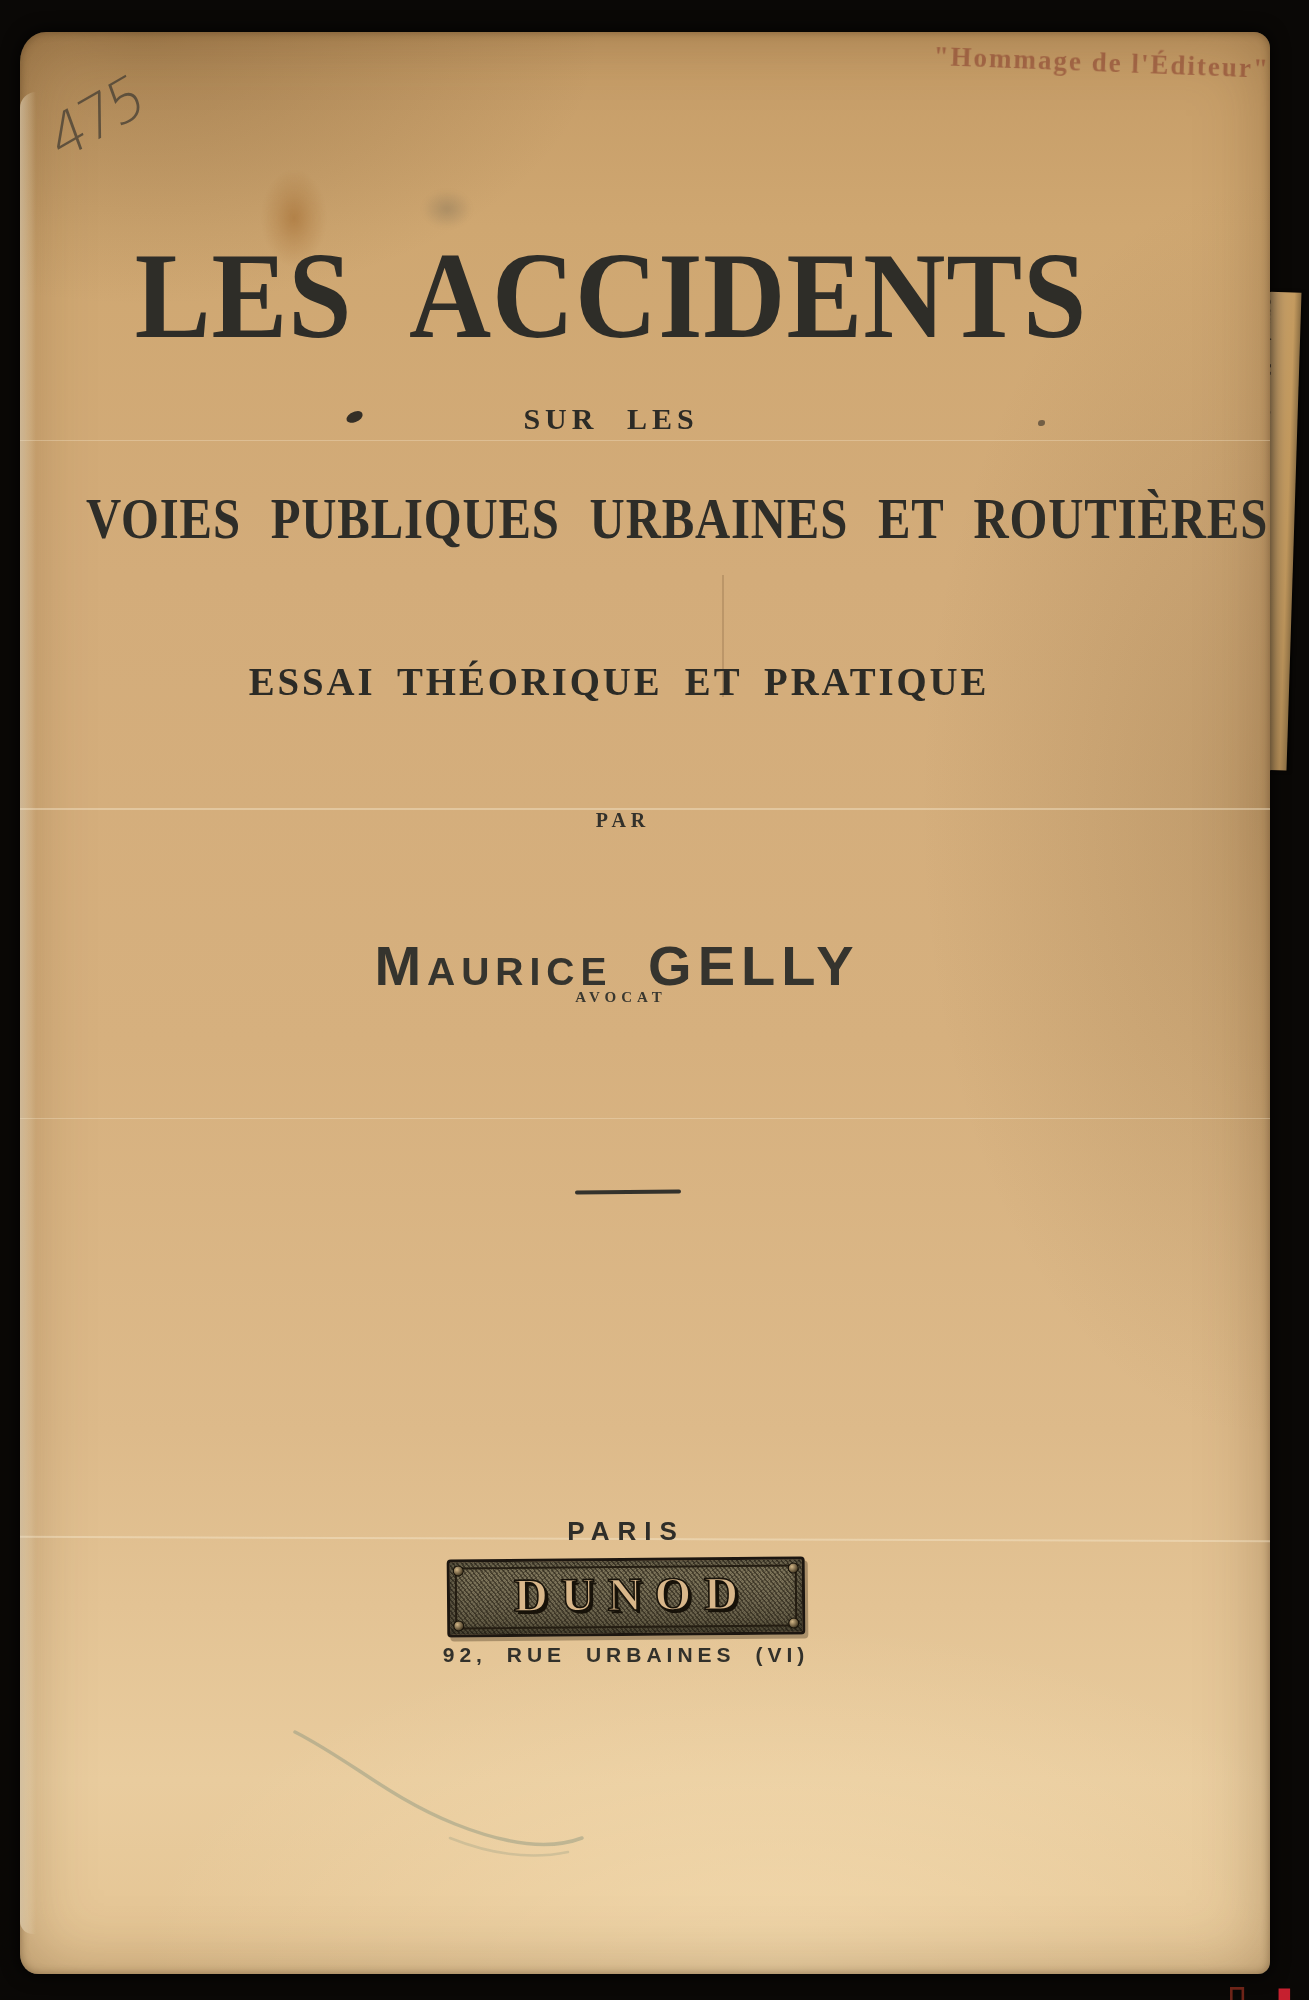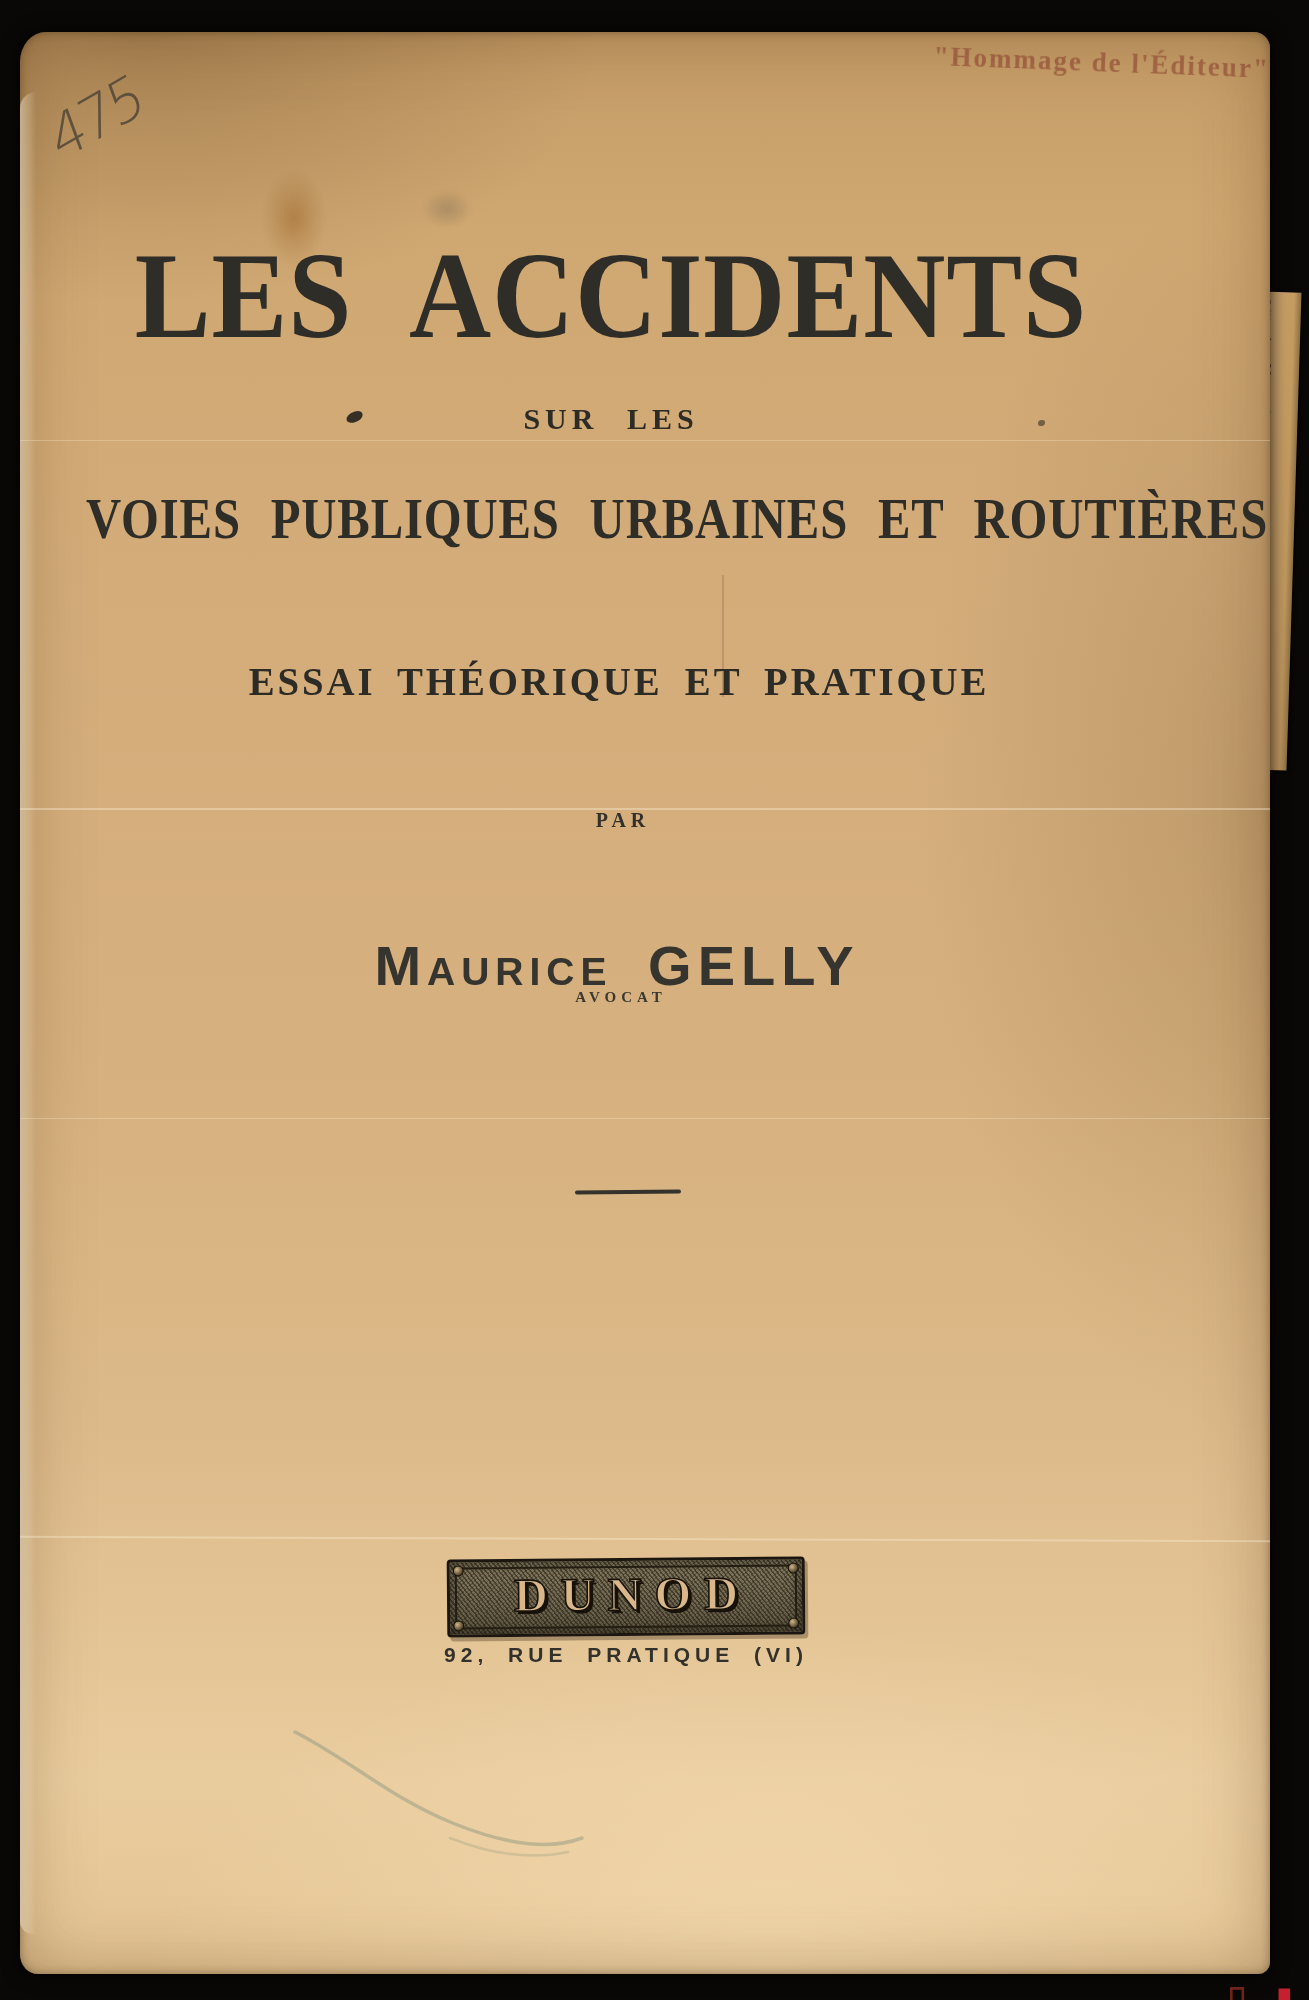--- a/index.html
+++ b/index.html
@@ -224,29 +224,30 @@
   <div class="cline title">LES ACCIDENTS</div>
   <div class="cline sur-les">SUR LES</div>
   <div class="cline subtitle">VOIES PUBLIQUES URBAINES ET ROUTIÈRES</div>
   <div class="cline essai">ESSAI THÉORIQUE ET PRATIQUE</div>
   <div class="cline par">PAR</div>
   <div class="cline author">Maurice GELLY</div>
   <div class="cline avocat">AVOCAT</div>
 
   <div class="mid-rule"></div>
 
+  <div class="cline paris">PARIS</div>
   <div class="plate">
     <div class="plate-frame"></div>
     <span class="screw tl"></span>
     <span class="screw tr"></span>
     <span class="screw bl"></span>
     <span class="screw br"></span>
     <div class="plate-text">DUNOD</div>
   </div>
-  <div class="cline address">92, RUE PRATIQUE (VI)</div>
+  <div class="cline address">92, RUE URBAINES (VI)</div>
 
   <svg class="scribble" width="400" height="170" viewBox="0 0 400 170">
     <path d="M95,12 C 150,40 190,78 255,104 C 300,122 345,132 382,118" fill="none" stroke="#7d8d7a" stroke-width="3.5" stroke-linecap="round" opacity=".8"></path>
     <path d="M250,118 C 290,134 330,140 368,132" fill="none" stroke="#7d8d7a" stroke-width="2.5" stroke-linecap="round" opacity=".5"></path>
   </svg>
 </div>
 
 <div class="mdd">
   <div class="mdd-letters"><span>m</span><span class="outline">d</span><span>d</span></div>
   <div class="mdd-bar"></div>

